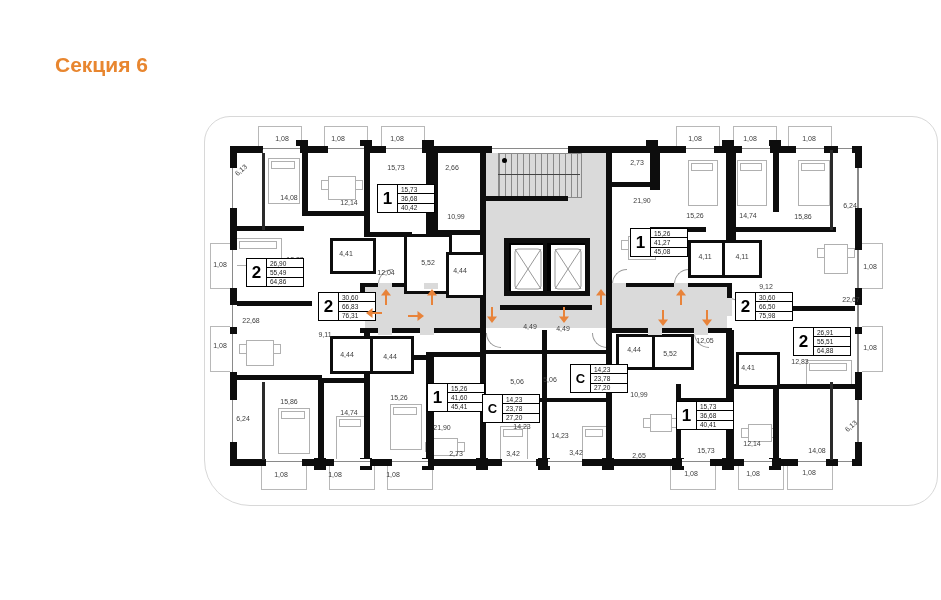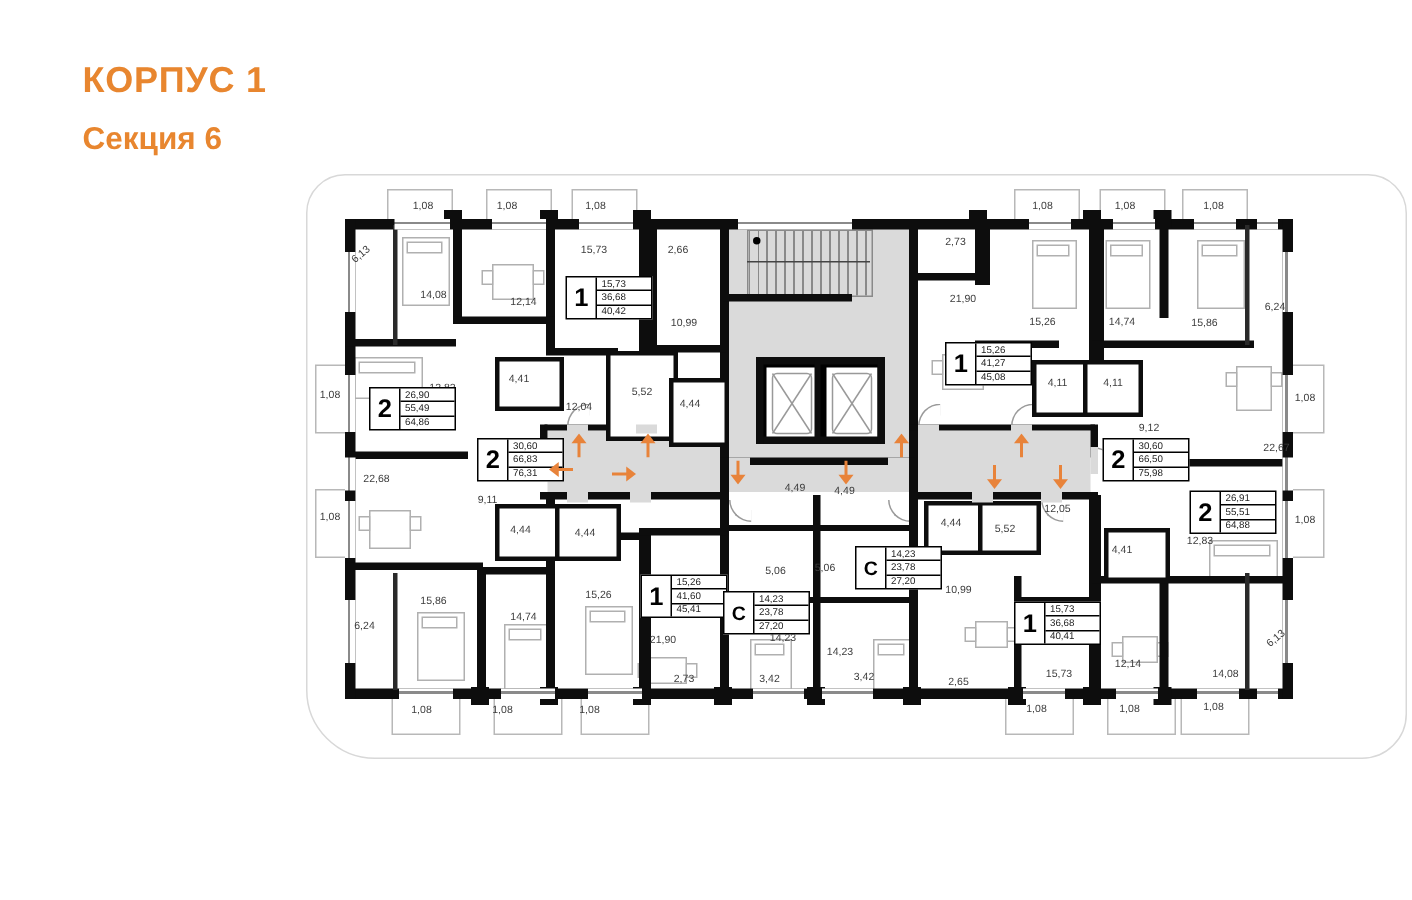--- a/index.html
+++ b/index.html
@@ -38,21 +38,20 @@
                  border-top:1px solid #000;color:#222;}
   .apt .vals div:first-child{border-top:none;}
   .arrow{position:absolute;z-index:9;width:12px;height:16px;}
   .arrow svg{display:block;}
 </style>
 </head>
 <body>
 <div id="page">
 
   <div id="title">
-    <div class="t1" style="color: rgb(232, 134, 47);">КОРПУС 1</div>
     <div class="t2" style="color: rgb(232, 134, 47);">Секция 6</div>
   </div>
 
   <div id="plan">
     <div id="outline"></div>
   <div class="balc" style="left: 258px; top: 126px; width: 42px; height: 22px;"></div>
       <div class="balc" style="left: 324px; top: 126px; width: 42px; height: 22px;"></div>
       <div class="balc" style="left: 381px; top: 126px; width: 42px; height: 22px;"></div>
       <div class="balc" style="left: 676px; top: 126px; width: 42px; height: 22px;"></div>
       <div class="balc" style="left: 733px; top: 126px; width: 42px; height: 22px;"></div>

